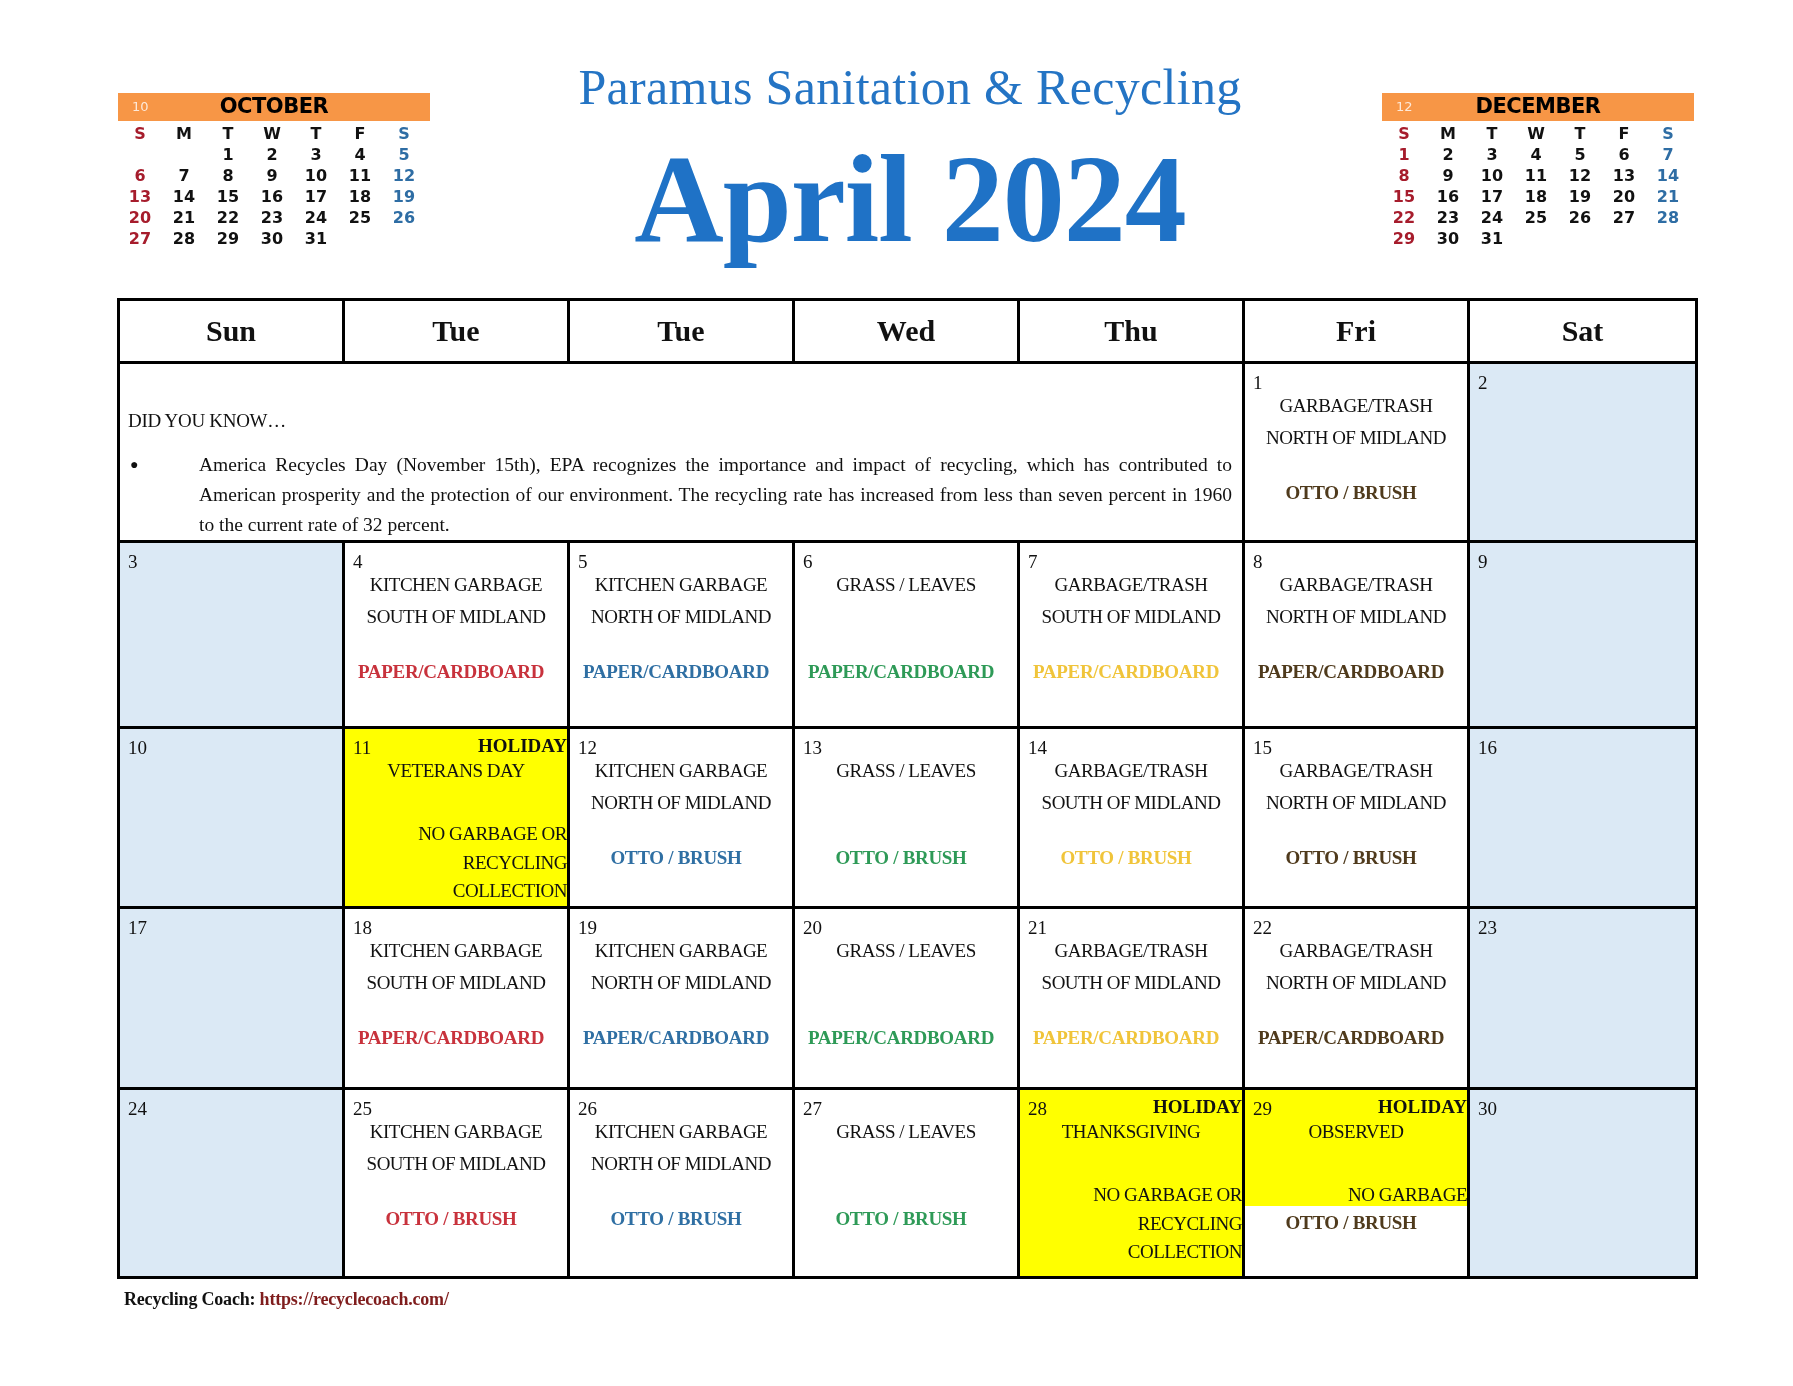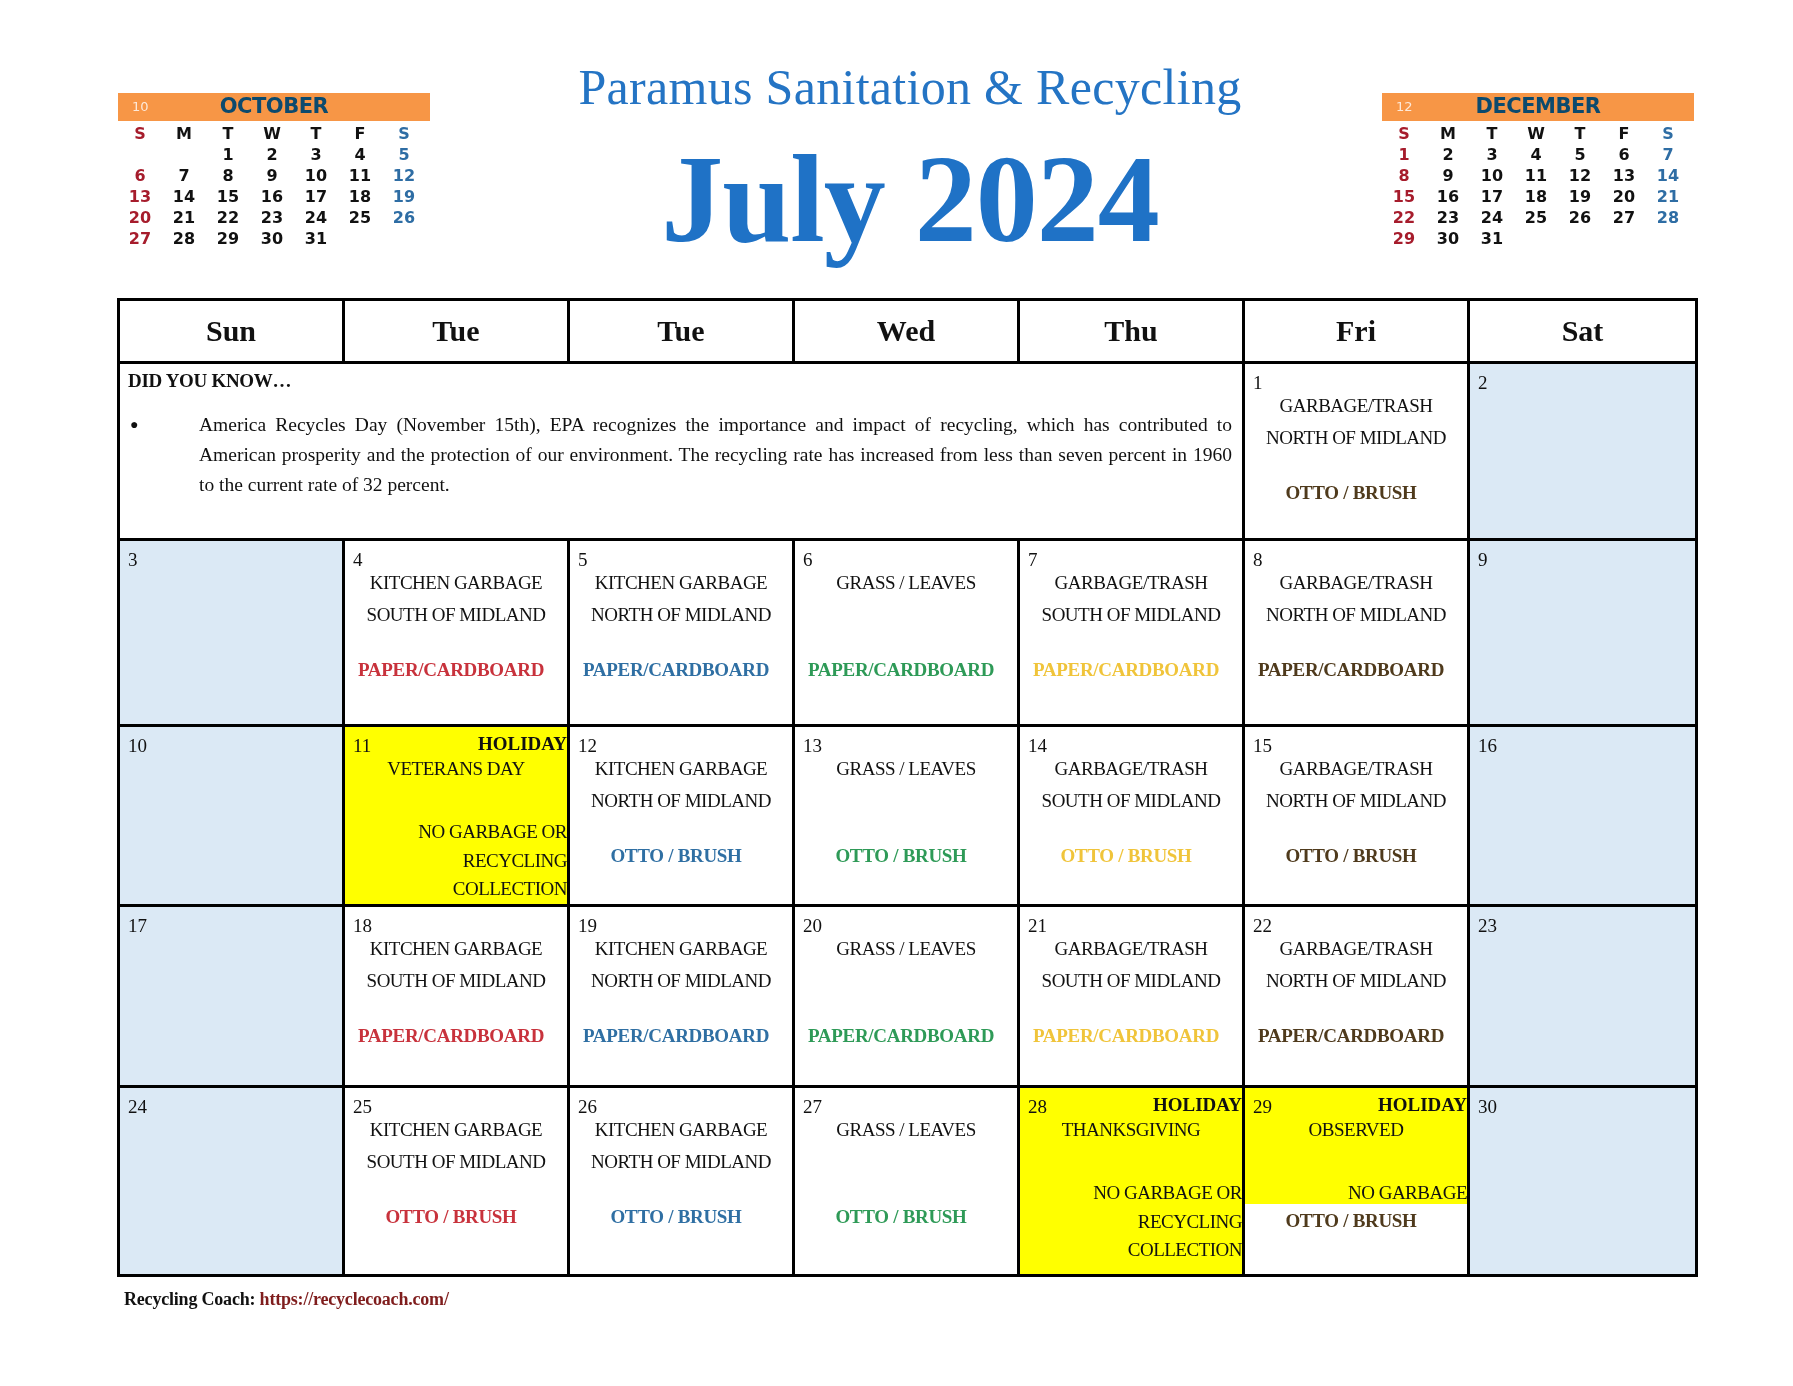--- a/index.html
+++ b/index.html
@@ -4,21 +4,21 @@
   <style>
     html, body { margin: 0; padding: 0; background: #ffffff; }
     body { width: 1793px; height: 1386px; position: relative; overflow: hidden; font-family: "Liberation Serif", "DejaVu Serif", serif; color: #111; }
 
     
     .mini { position: absolute; width: 312px; font-family: "DejaVu Sans", "Liberation Sans", sans-serif; }
     .mini.oct { left: 118px; top: 93px; }
     .mini.dec { left: 1382px; top: 93px; }
     .mini-head { height: 28px; background: #f79646; position: relative; }
     .mini-head .num { position: absolute; left: 14px; top: 6px; font-size: 13px; color: #fde9d9; }
-    .mini-head .name { position: absolute; left: 0; right: 0; top: 1px; text-align: center; font-size: 21px; font-weight: bold; color: #0c4a6e; letter-spacing: -0.5px; }
+    .mini-head .name { position: absolute; left: 0; right: 0; top: 1px; text-align: center; font-size: 21px; font-weight: bold; color: #000000; letter-spacing: -0.5px; }
     .mini-grid { display: grid; grid-template-columns: repeat(7, 44px); margin-top: 2px; }
     .mini-grid span { text-align: center; font-size: 16px; line-height: 21px; font-weight: bold; color: #111; height: 21px; }
     .mini-grid span.sun { color: #a61c2c; }
     .mini-grid span.sat { color: #2e6da4; }
 
     
     .subtitle { position: absolute; left: 440px; width: 940px; top: 58px; text-align: center; font-size: 50px; color: #2474c4; letter-spacing: 0.3px; }
     .title { position: absolute; left: 440px; width: 940px; top: 138px; text-align: center; font-size: 124px; font-weight: bold; color: #1f72c6; line-height: 1; letter-spacing: -1px; }
 
     
@@ -33,21 +33,21 @@
     .holiday-label { position: absolute; left: 0; right: 0; top: 6px; text-align: right; font-weight: bold; font-size: 19px; }
     .line1 { position: absolute; left: 0; right: 0; top: 31px; letter-spacing: -0.5px; }
     .line2 { position: absolute; left: 0; right: 0; top: 63px; letter-spacing: -0.5px; }
     .recycle { position: absolute; left: 0; right: 10px; top: 118px; font-weight: bold; font-size: 19px; letter-spacing: -0.3px; }
     .note { position: absolute; left: 0; right: 0; top: 91px; line-height: 28.5px; letter-spacing: -0.5px; text-align: right; }
 
     .yellow-top { position: absolute; left: 0; right: 0; top: 0; height: 116px; background: #ffff00; }
 
     
     .dyk { padding: 6px 10px 0 8px; font-size: 19px; }
-    .dyk-title { font-weight: bold; letter-spacing: -0.3px; }
+    .dyk-title { font-weight: normal; letter-spacing: -0.3px; margin-top: 40px; }
     .dyk-bullet { display: flex; margin-top: 18px; }
     .dyk-dot { width: 40px; flex-shrink: 0; font-size: 14px; line-height: 30px; padding-left: 2px; }
     .dyk-text { text-align: justify; line-height: 30px; font-size: 19.5px; margin-left: 29px; }
 
     .footer { position: absolute; left: 124px; top: 1289px; font-size: 18px; font-weight: bold; letter-spacing: -0.2px; }
     .footer .link { color: #7f1d1d; }
   </style>
 </head>
 <body>
 
@@ -96,21 +96,21 @@
       <span>28</span>
       <span>29</span>
       <span>30</span>
       <span>31</span>
       <span></span>
       <span class="sat"></span>
     </div>
 </div>
 
 <div class="subtitle">Paramus Sanitation &amp; Recycling</div>
-<div class="title">July 2024</div>
+<div class="title">April 2024</div>
 
 <div class="mini dec">
   <div class="mini-head">
     <span class="num">12</span>
     <span class="name">DECEMBER</span>
   </div>
   <div class="mini-grid">
       <span class="sun">S</span>
       <span>M</span>
       <span>T</span>

